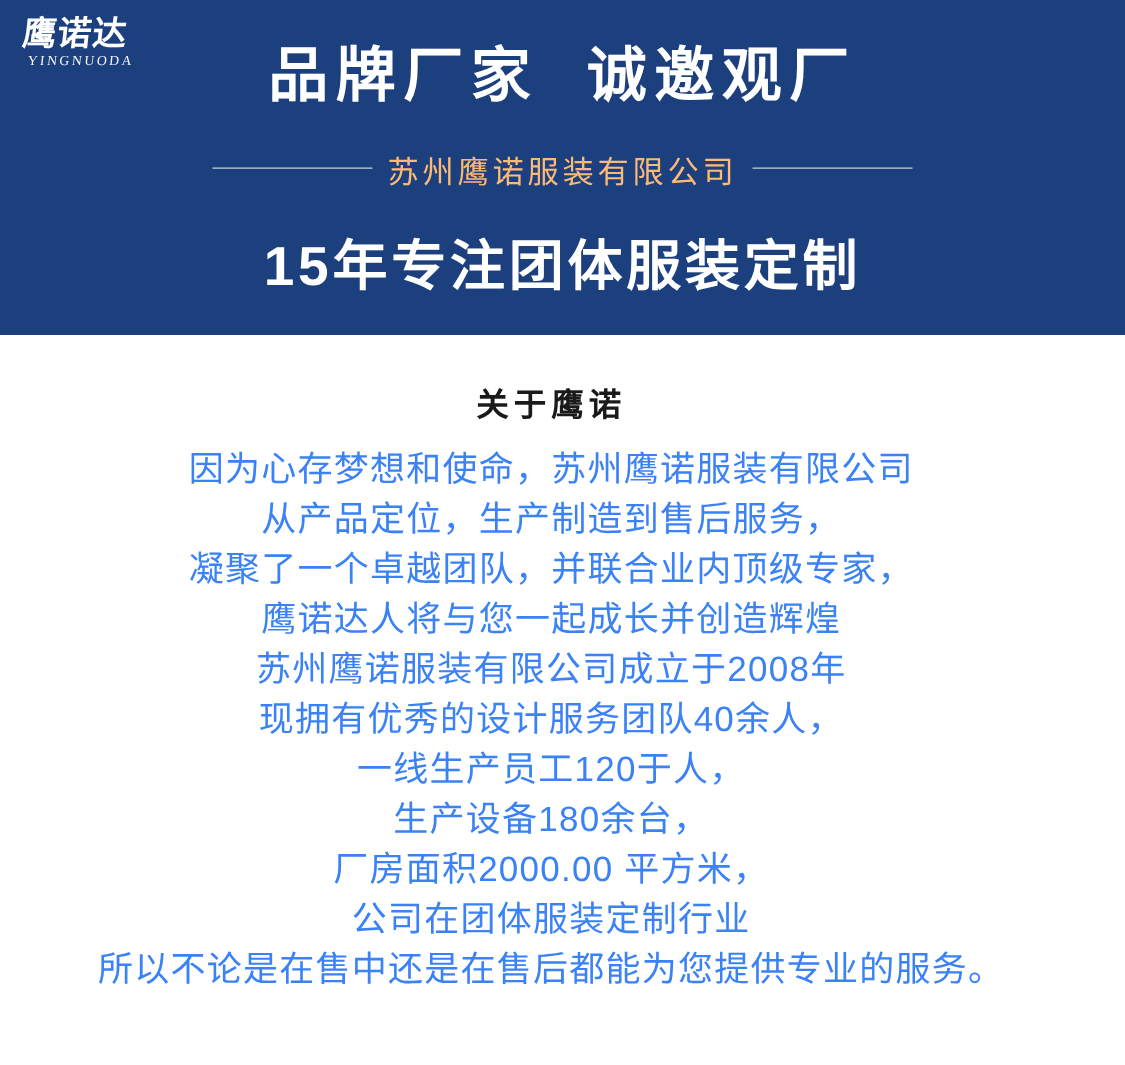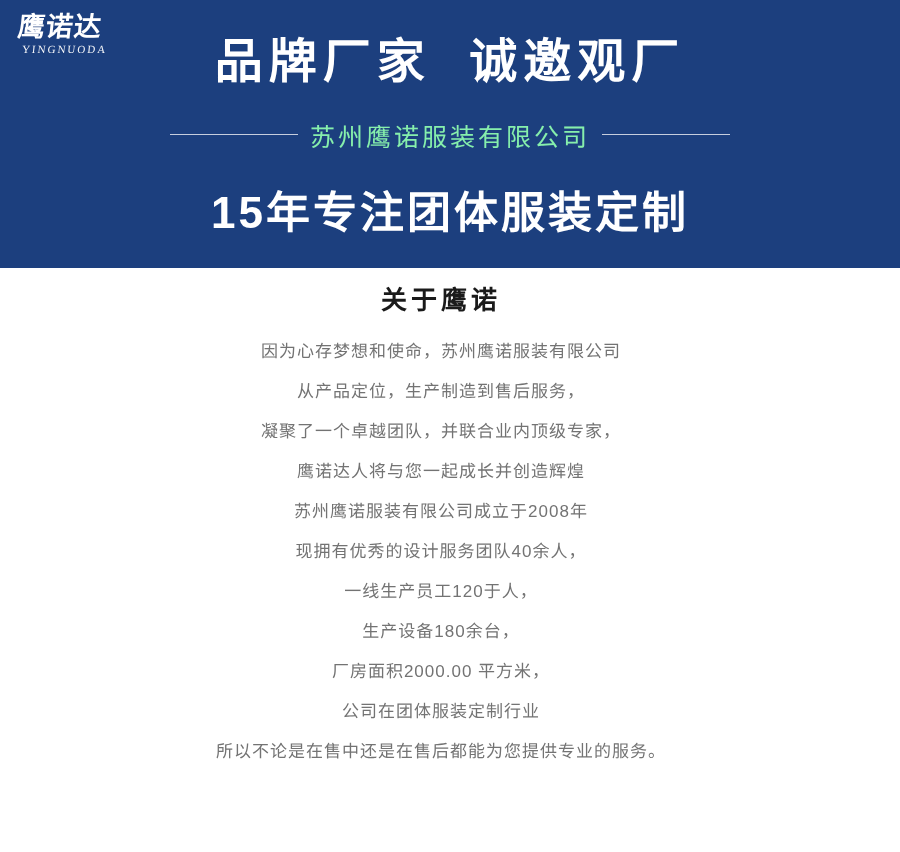--- a/index.html
+++ b/index.html
@@ -82,59 +82,59 @@
     justify-content: center;
     width: 560px;
     margin-top: 22px;
   }
   .rule {
     flex: 1 1 auto;
     height: 1px;
     background: rgba(255,255,255,.75);
   }
   .banner-subtitle {
-    color: #86efac;
+    color: #fdba74;
     font-size: 25px;
     letter-spacing: 3px;
     padding: 0 12px;
     white-space: nowrap;
   }
 
   .banner-tagline {
     color: #ffffff;
     font-size: 44px;
     font-weight: bold;
     letter-spacing: 3px;
     margin-top: 24px;
     white-space: nowrap;
   }
 
   
   .about {
     width: 882px;
-    padding-top: 14px;
+    padding-top: 38px;
     box-sizing: border-box;
     text-align: center;
   }
   .about-title {
     font-size: 26px;
     font-weight: bold;
     color: #1a1a1a;
     letter-spacing: 4px;
     margin: 0 0 14px 0;
     line-height: 1.4;
   }
   .about-body {
     margin: 0;
     padding: 0;
     list-style: none;
   }
   .about-line {
-    font-size: 17px;
-    color: #737373;
+    font-size: 28px;
+    color: #3b82f6;
     line-height: 40px;
     letter-spacing: 1px;
     white-space: nowrap;
   }
 </style>
 </head>
 <body>
 
 <div class="page">
 

